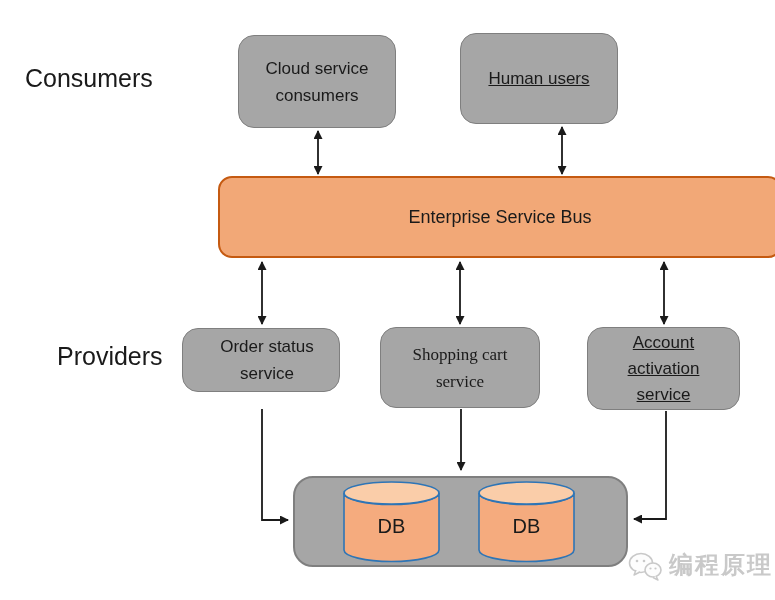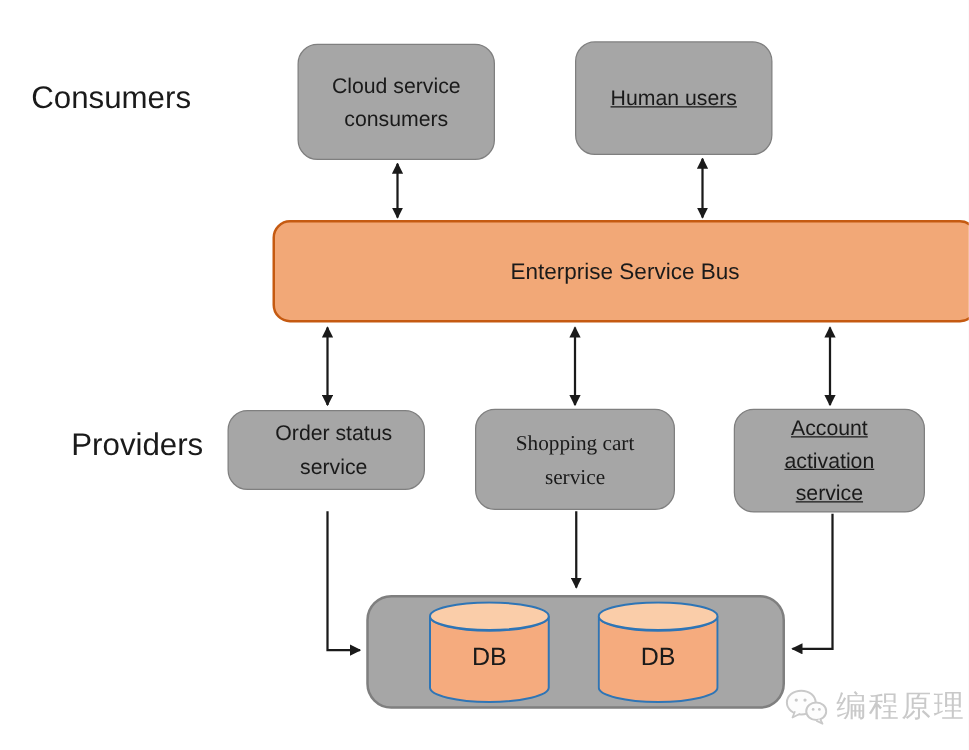--- a/index.html
+++ b/index.html
@@ -83,22 +83,23 @@
   .db-label{
     position:absolute;left:0;top:22px;width:100%;
     text-align:center;
     font-size:20px;
     color:var(--text);
     margin-top:12px;
   }
   .watermark{
     position:absolute;
     left:628px;top:549px;
-    display:flex;align-items:center;gap:7px;
+    display:flex;align-items:flex-end;gap:7px;
     color:var(--watermark);
+    font-weight:bold;
   }
   .watermark-text{
     font-size:24px;
     letter-spacing:2px;
     white-space:nowrap;
   }
 </style>
 </head>
 <body>
 

